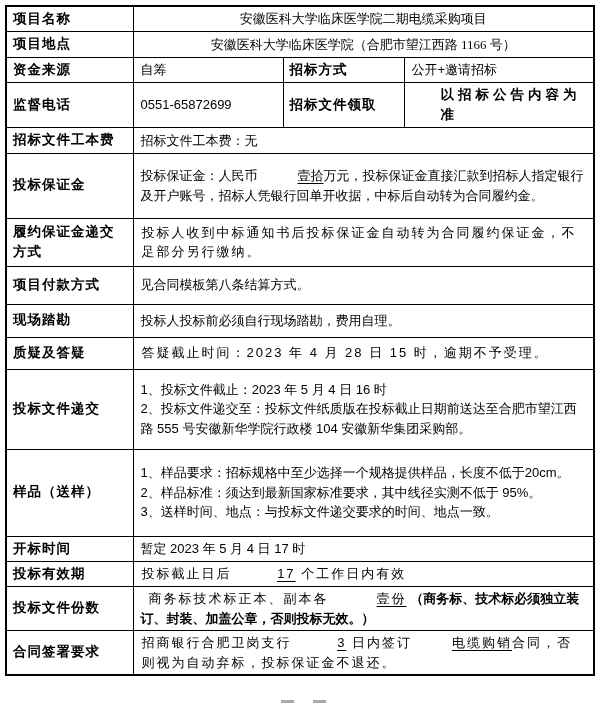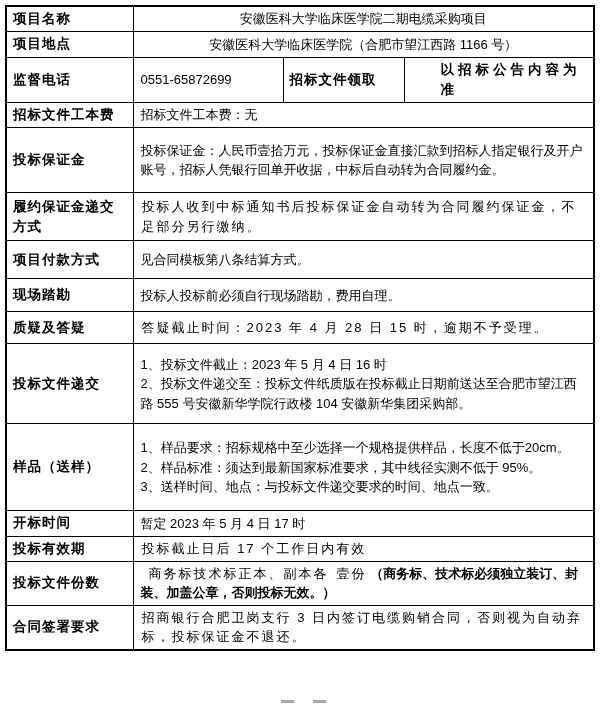--- a/index.html
+++ b/index.html
@@ -19,27 +19,27 @@
     font-size:13px;
     line-height:1.5;
     overflow:hidden;
   }
   td.lab{
     font-weight:bold;
     letter-spacing:1px;
     font-size:13.5px;
     padding-left:6px;
   }
-  td.center{text-align:center;}
+  td.center{text-align:center;font-family:Liberation Serif, serif;}
   .ls0{letter-spacing:0;}
   .ls1{letter-spacing:2px;padding-left:8px;}
   .lsM{letter-spacing:4px;padding-left:36px;}
   .lsW{letter-spacing:6px;margin-top:24px;}
   .b{font-weight:bold;}
-  .u{text-underline-offset:3px;}
+  .u{text-decoration:underline;text-underline-offset:3px;margin-left:40px;}
   .big{font-size:13.5px;}
   .bottom-mark{
     position:absolute;height:3px;background:#aaa;bottom:1px;
   }
 </style>
 </head>
 <body>
 
 <table class="doc">
   <colgroup>
@@ -53,20 +53,26 @@
       <tr style="height:22px">
     <td class="lab">项目名称</td>
     <td class="center" colspan="3">安徽医科大学临床医学院二期电缆采购项目</td>
   </tr>
 
   <tr style="height:22px">
     <td class="lab">项目地点</td>
     <td class="center" colspan="3">安徽医科大学临床医学院（合肥市望江西路 1166 号）</td>
   </tr>
 
+  <tr style="height:22px">
+    <td class="lab">资金来源</td>
+    <td>自筹</td>
+    <td class="lab">招标方式</td>
+    <td>公开+邀请招标</td>
+  </tr>
 
   <tr style="height:33px">
     <td class="lab lsM">监督电话</td>
     <td>0551-65872699</td>
     <td class="lab">招标文件领取</td>
     <td class="b lsM big">以招标公告内容为准</td>
   </tr>
 
   <tr style="height:22px">
     <td class="lab ls0">招标文件工本费</td>

